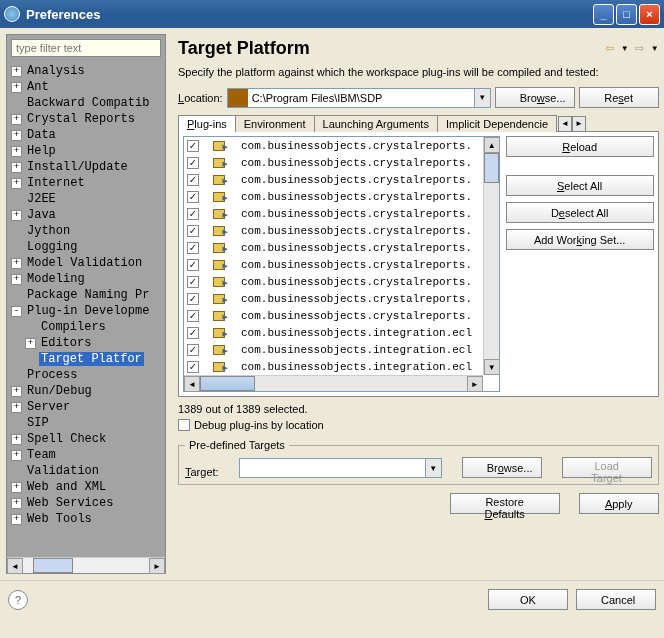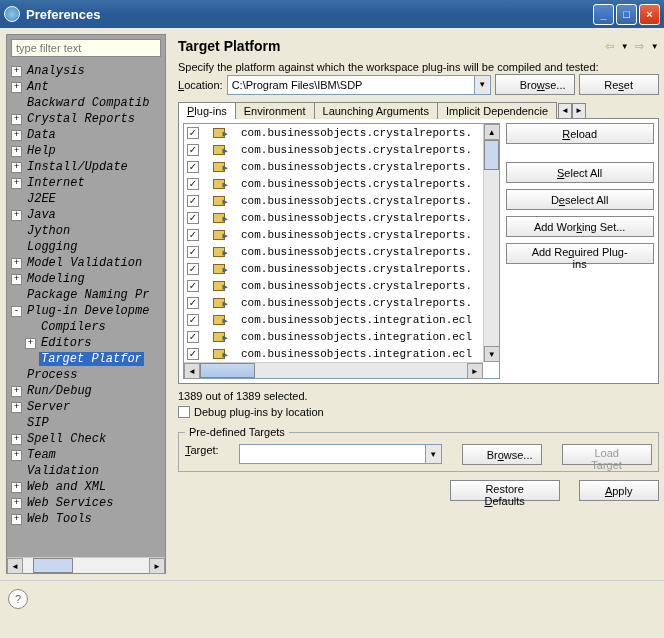--- a/index.html
+++ b/index.html
@@ -14,38 +14,38 @@
     .close-btn { background: linear-gradient(to bottom, #ee6644, #cc3311); }
     
     .body-area { display: flex; height: 552px; padding: 6px; gap: 4px; }
     
     .left-panel { width: 160px; display: flex; flex-direction: column; background: #a3a3a3; border: 1px solid #888; }
     .filter-input { margin: 4px; padding: 2px 4px; border: 1px solid #888; font-family: inherit; font-size: 11px; background: #fffff0; }
     .tree { flex: 1; overflow: auto; padding: 2px 4px; font-family: "Courier New", monospace; font-size: 12px; }
     .tree-node { white-space: nowrap; display: flex; align-items: center; height: 16px; cursor: default; }
     .tree-toggle { width: 11px; height: 11px; border: 1px solid #888; display: inline-flex; align-items: center; justify-content: center; font-size: 9px; line-height: 1; margin-right: 3px; background: white; flex-shrink: 0; }
     .tree-spacer { width: 14px; display: inline-block; flex-shrink: 0; }
-    .tree-label { padding: 0 2px; font-style: italic; }
+    .tree-label { padding: 0 2px; }
     .tree-label.selected { background: #316ac5; color: white; }
     .indent1 { padding-left: 14px; }
     .left-scroll { height: 16px; background: #e8e8e8; border-top: 1px solid #ccc; display: flex; }
     .scroll-track { flex: 1; background: #f0f0f0; position: relative; }
     .scroll-thumb-h { position: absolute; left: 10px; width: 40px; height: 100%; background: #c8d8f0; border: 1px solid #888; }
     .scroll-arrow { width: 16px; height: 16px; background: #ddd; border: 1px solid #999; display: flex; align-items: center; justify-content: center; font-size: 8px; }
     
     .right-panel { flex: 1; display: flex; flex-direction: column; padding: 4px 8px; }
     .page-header { display: flex; align-items: center; margin-bottom: 6px; }
-    .page-title { font-size: 14px; font-weight: bold; flex: 1; }
+    .page-title { font-size: 18px; font-weight: bold; flex: 1; }
     .nav-arrows { display: flex; gap: 2px; align-items: center; }
     .nav-arrow { width: 18px; height: 16px; display: flex; align-items: center; justify-content: center; font-size: 11px; }
     
-    .desc { margin-bottom: 0; line-height: 1.3; }
+    .desc { margin-bottom: 8px; line-height: 1.3; }
     
     .location-row { display: flex; align-items: center; gap: 4px; margin-bottom: 6px; }
-    .location-input { flex: 1; display: flex; background: #a16207; border: 1px solid #7f9db9; height: 20px; }
+    .location-input { flex: 1; display: flex; background: #a16207; border: 1px solid #7f9db9; height: 20px; padding-left: 20px; }
     .location-input input { border: none; flex: 1; padding: 0 4px; font-family: inherit; font-size: 11px; }
     .combo-btn { width: 16px; background: #e8e8e8; border-left: 1px solid #7f9db9; display: flex; align-items: center; justify-content: center; font-size: 8px; }
     
     .btn { background: linear-gradient(to bottom, #fff, #e8e8e8); border: 1px solid #888; padding: 2px 24px; font-family: inherit; font-size: 11px; cursor: default; height: 21px; }
     .btn u { text-decoration: underline; }
     .btn.disabled { color: #999; }
     
     .tabs-row { display: flex; align-items: center; position: relative; top: 1px; z-index: 2; }
     .tab { background: #ece9d8; border: 1px solid #888; border-bottom: none; padding: 2px 8px; margin-right: -1px; position: relative; }
     .tab.active { background: white; z-index: 1; }
@@ -69,21 +69,21 @@
     .hscroll-thumb { position: absolute; left: 16px; width: 55px; height: 100%; background: linear-gradient(to bottom, #c8d8f0, #a8c8e8); border: 1px solid #888; }
     
     .side-buttons { display: flex; flex-direction: column; gap: 6px; width: 148px; }
     .side-buttons .btn { width: 100%; text-align: center; }
     
     .status-row { margin: 6px 0 4px; }
     .group-check-row { display: flex; align-items: center; gap: 4px; margin-bottom: 8px; }
     
     .fieldset { border: 1px solid #aaa; padding: 6px; margin-bottom: 8px; }
     .fieldset-legend { padding: 0 4px; }
-    .target-row { display: flex; align-items: flex-start; gap: 20px; }
+    .target-row { display: flex; align-items: flex-end; gap: 20px; }
     .target-combo { flex: 1; display: flex; background: white; border: 1px solid #7f9db9; height: 20px; }
     .target-combo input { border: none; flex: 1; padding: 0 4px; }
     
     .bottom-row { display: flex; justify-content: flex-end; gap: 19px; }
     
     .footer { border-top: 1px solid #ccc; padding: 8px; display: flex; align-items: center; }
     .help-icon { width: 20px; height: 20px; border: 1px solid #888; border-radius: 50%; display: flex; align-items: center; justify-content: center; color: #666; background: white; }
     .footer-btns { margin-left: auto; display: flex; gap: 8px; }
     .footer-btns .btn { width: 80px; }
   </style>
@@ -347,21 +347,20 @@
           <div class="hscroll-thumb"></div>
           <div class="scroll-arrow" style="margin-left:auto">►</div>
         </div>
       </div>
       <div class="side-buttons">
         <button class="btn"><u>R</u>eload</button>
         <div style="height:6px"></div>
         <button class="btn"><u>S</u>elect All</button>
         <button class="btn">D<u>e</u>select All</button>
         <button class="btn">Add Wor<u>k</u>ing Set...</button>
-        <button class="btn">Add Re<u>q</u>uired Plug-ins</button>
       </div>
     </div>
 
     <div class="status-row">1389 out of 1389 selected.</div>
     <div class="group-check-row">
       <div class="checkbox"></div>
       <span>Debug plug-ins by location</span>
     </div>
 
     <fieldset class="fieldset">
@@ -379,13 +378,17 @@
 
     <div class="bottom-row">
       <button class="btn" style="width:110px">Restore <u>D</u>efaults</button>
       <button class="btn" style="width:80px"><u>A</u>pply</button>
     </div>
   </div>
 </div>
 
 <div class="footer">
   <div class="help-icon">?</div>
+  <div class="footer-btns">
+    <button class="btn">OK</button>
+    <button class="btn">Cancel</button>
+  </div>
 </div>
 
 </body></html>

